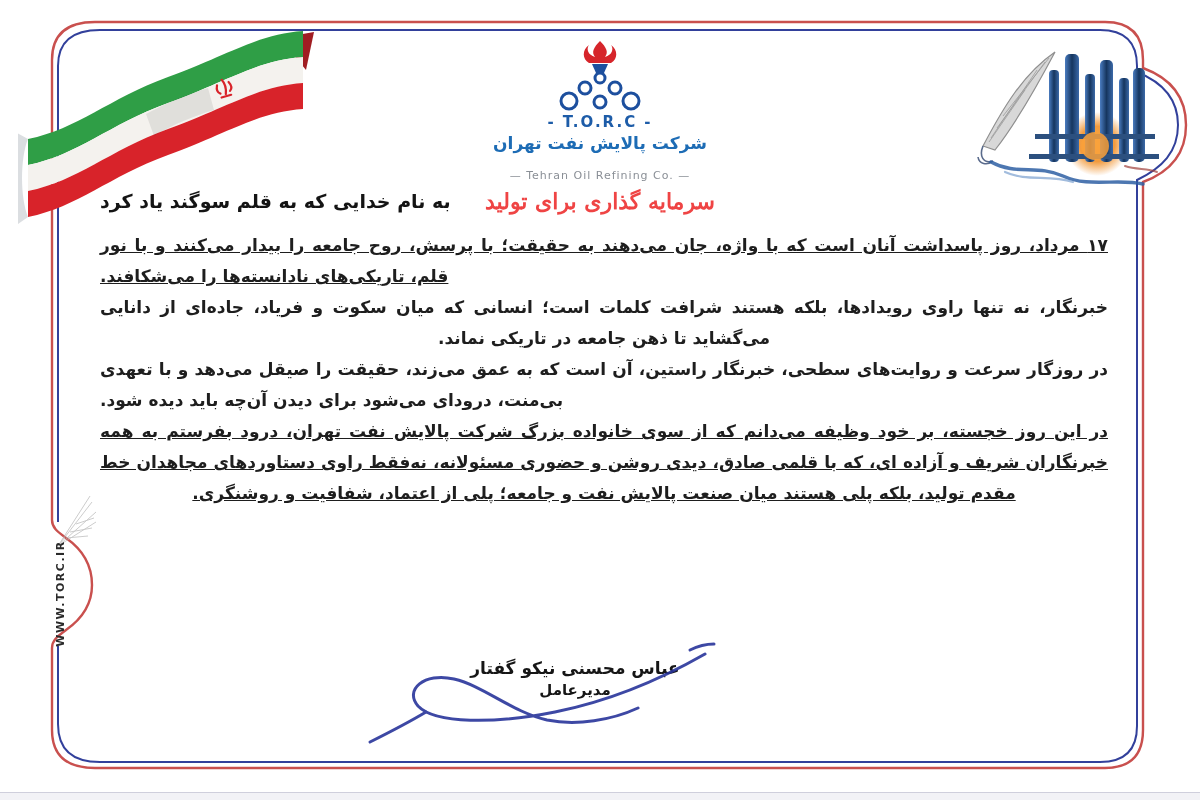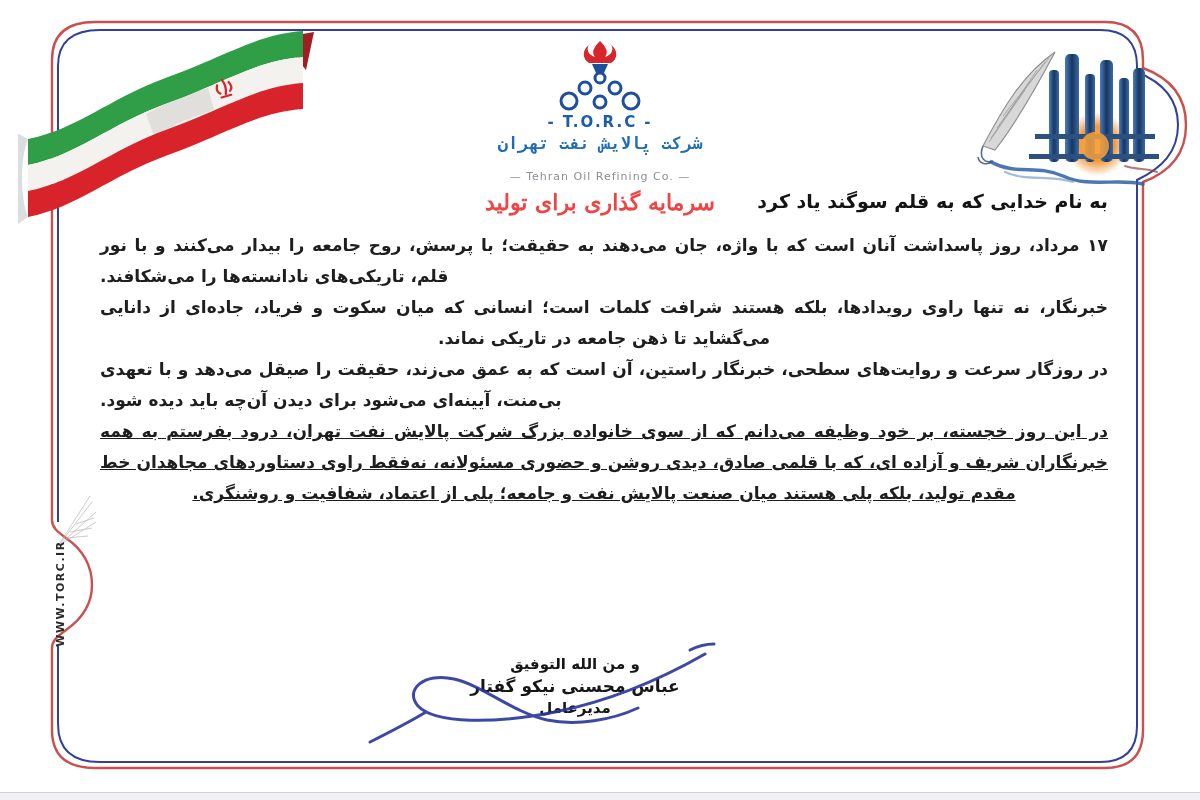--- a/index.html
+++ b/index.html
@@ -9,28 +9,28 @@
     font-family:"DejaVu Sans","Liberation Sans",sans-serif;
   }
   .stage{position:absolute;inset:0;}
   .border-svg{position:absolute;left:0;top:0;z-index:1;}
   .bottom-strip{position:absolute;left:0;top:792px;width:1200px;height:8px;
     background:#f2f2f6;border-top:1px solid #cfcfdc;z-index:0;}
   
   .logo-block{position:absolute;left:470px;top:40px;width:260px;text-align:center;z-index:4;}
   .logo-mark{display:block;margin:0 auto;}
   .torc-line{color:#1d5ca8;font-weight:bold;font-size:15px;letter-spacing:2px;margin-top:1px;}
-  .company-fa{color:#1d6cb5;font-weight:bold;font-size:17px;margin-top:2px;direction:rtl;font-family:Liberation Mono, monospace;}
+  .company-fa{color:#1d6cb5;font-weight:bold;font-size:17px;margin-top:2px;direction:rtl;}
   .company-en{color:#8a8f96;font-size:11px;margin-top:16px;letter-spacing:1px;}
   .slogan-fa{color:#ef4444;font-size:22px;margin-top:6px;direction:rtl;
     font-family:"DejaVu Serif","Liberation Serif",serif;font-weight:bold;}
   .ribbon{position:absolute;left:18px;top:18px;z-index:5;}
   .illustration{position:absolute;left:975px;top:42px;z-index:2;}
   
-  .title{position:absolute;left:100px;top:190px;width:1008px;text-align:right;
+  .title{position:absolute;left:100px;top:190px;width:1008px;text-align:left;
     font-size:19px;font-weight:bold;color:#141414;direction:rtl;z-index:3;}
   .body-text{position:absolute;left:100px;top:230px;width:1008px;direction:rtl;z-index:3;}
   .body-text p{margin:0;font-size:17px;line-height:31px;font-weight:bold;color:#1e1e1e;
     text-align:justify;}
   
   .sig-block{position:absolute;left:430px;top:655px;width:290px;text-align:center;
     direction:rtl;z-index:3;color:#161616;}
   .sig-line1{font-size:15px;font-weight:bold;}
   .sig-line2{font-size:17px;font-weight:bold;margin-top:3px;}
   .sig-line3{font-size:15px;font-weight:bold;margin-top:3px;}
@@ -137,28 +137,27 @@
     </svg>
     <div class="torc-line">- T.O.R.C -</div>
     <div class="company-fa">شرکت پالایش نفت تهران</div>
     <div class="company-en">— Tehran Oil Refining Co. —</div>
     <div class="slogan-fa">سرمایه گذاری برای تولید</div>
   </div>
 
   <div class="title">به نام خدایی که به قلم سوگند یاد کرد</div>
 
   <div class="body-text">
-      <p style="text-align-last: left;">۱۷ مرداد، روز پاسداشت آنان است که با واژه، جان می‌دهند به حقیقت؛ با پرسش، روح جامعه را بیدار می‌کنند و با نور قلم، تاریکی‌های نادانسته‌ها را می‌شکافند.</p>
+      <p style="text-align-last: left; text-decoration: underline;">۱۷ مرداد، روز پاسداشت آنان است که با واژه، جان می‌دهند به حقیقت؛ با پرسش، روح جامعه را بیدار می‌کنند و با نور قلم، تاریکی‌های نادانسته‌ها را می‌شکافند.</p>
       <p style="text-align-last: center;">خبرنگار، نه تنها راوی رویدادها، بلکه هستند شرافت کلمات است؛ انسانی که میان سکوت و فریاد، جاده‌ای از دانایی می‌گشاید تا ذهن جامعه در تاریکی نماند.</p>
-      <p style="text-align-last: left;">در روزگار سرعت و روایت‌های سطحی، خبرنگار راستین، آن است که به عمق می‌زند، حقیقت را صیقل می‌دهد و با تعهدی بی‌منت، آیینه‌ای می‌شود برای دیدن آن‌چه باید دیده شود.</p>
+      <p style="text-align-last: left;">در روزگار سرعت و روایت‌های سطحی، خبرنگار راستین، آن است که به عمق می‌زند، حقیقت را صیقل می‌دهد و با تعهدی بی‌منت، درود‌ای می‌شود برای دیدن آن‌چه باید دیده شود.</p>
       <p style="text-align-last: center; text-decoration: underline;">در این روز خجسته، بر خود وظیفه می‌دانم که از سوی خانواده بزرگ شرکت پالایش نفت تهران، درود بفرستم به همه خبرنگاران شریف و آزاده ای، که با قلمی صادق، دیدی روشن و حضوری مسئولانه، نه‌فقط راوی دستاوردهای مجاهدان خط مقدم تولید، بلکه پلی هستند میان صنعت پالایش نفت و جامعه؛ پلی از اعتماد، شفافیت و روشنگری.</p>
     </div>
 
   <div class="sig-block">
-    <div class="sig-line1">و من الله التوفیق</div>
     <div class="sig-line2">عباس محسنی نیکو گفتار</div>
     <div class="sig-line3">مدیرعامل</div>
   </div>
   <svg class="sig-scribble" width="370" height="125" viewBox="0 0 370 125">
     <g fill="none" stroke="#29359b" stroke-width="3" stroke-linecap="round" opacity=".9">
       <path d="M345,22 C310,42 255,68 195,80 C135,92 75,92 58,74 C44,58 64,40 94,47 C124,54 152,80 187,88 C217,94 252,88 278,76"></path>
       <path d="M66,80 C46,92 26,102 10,110"></path>
       <path d="M330,18 C338,14 346,12 354,12"></path>
     </g>
   </svg>

